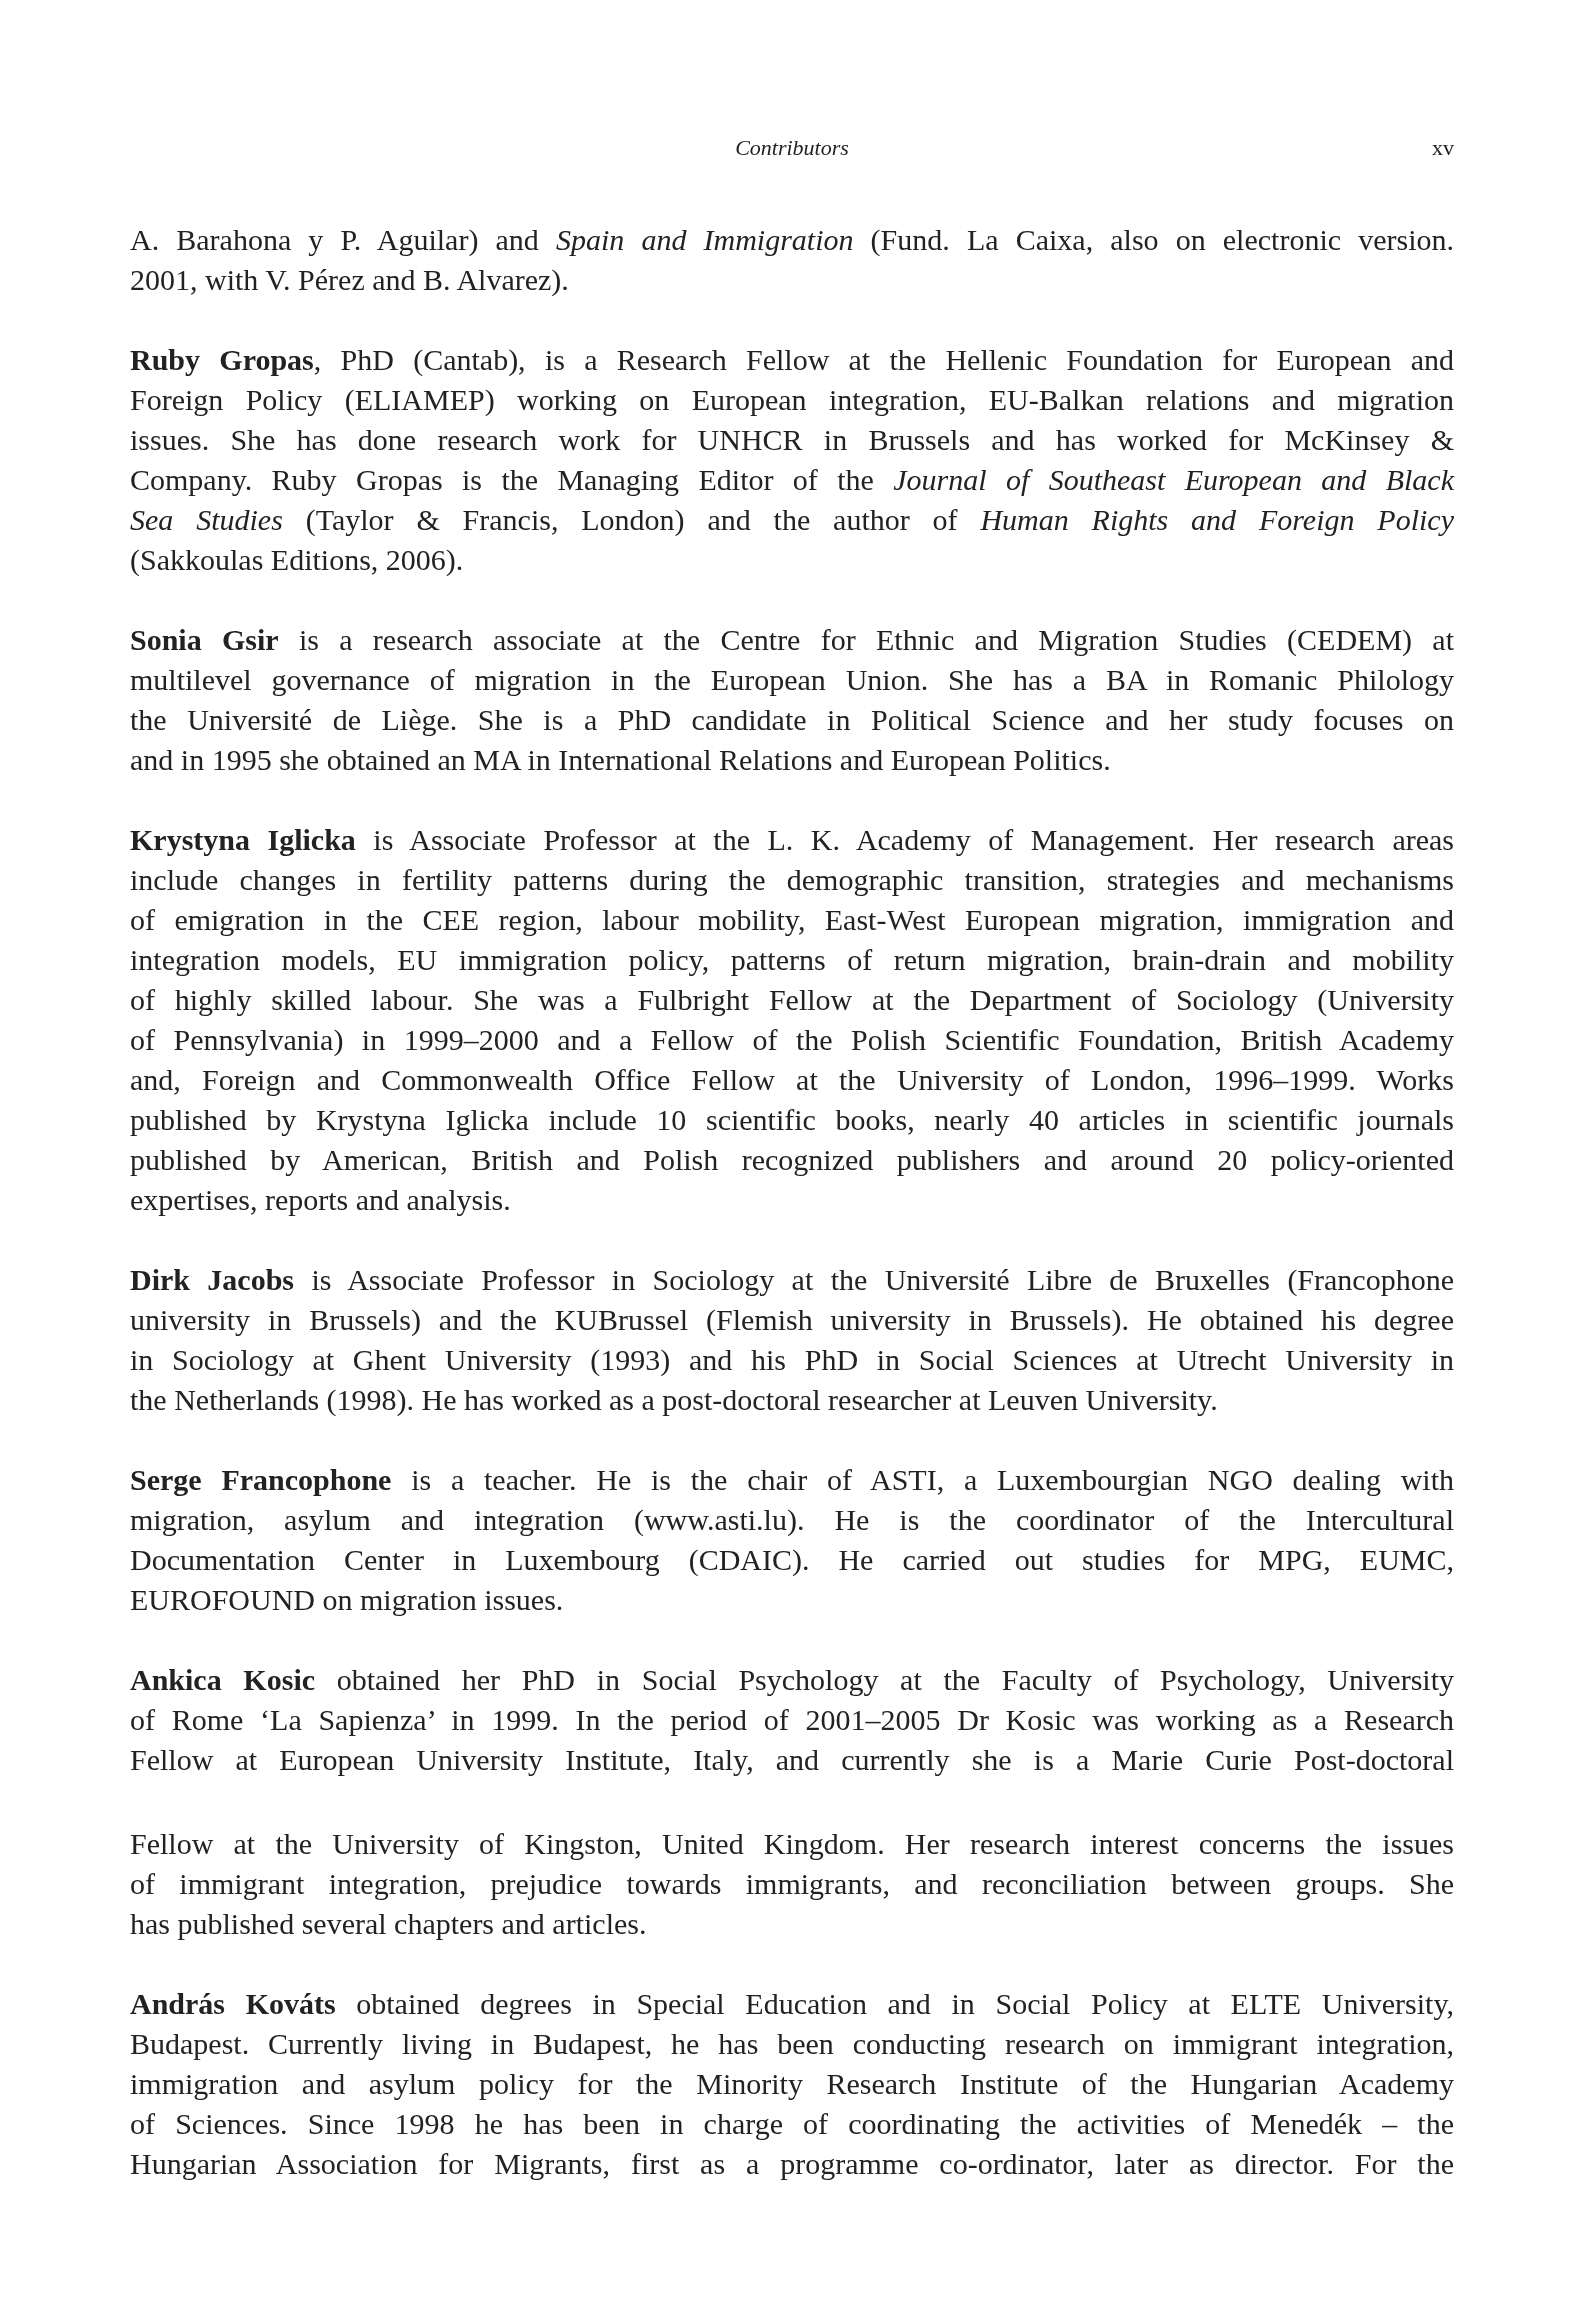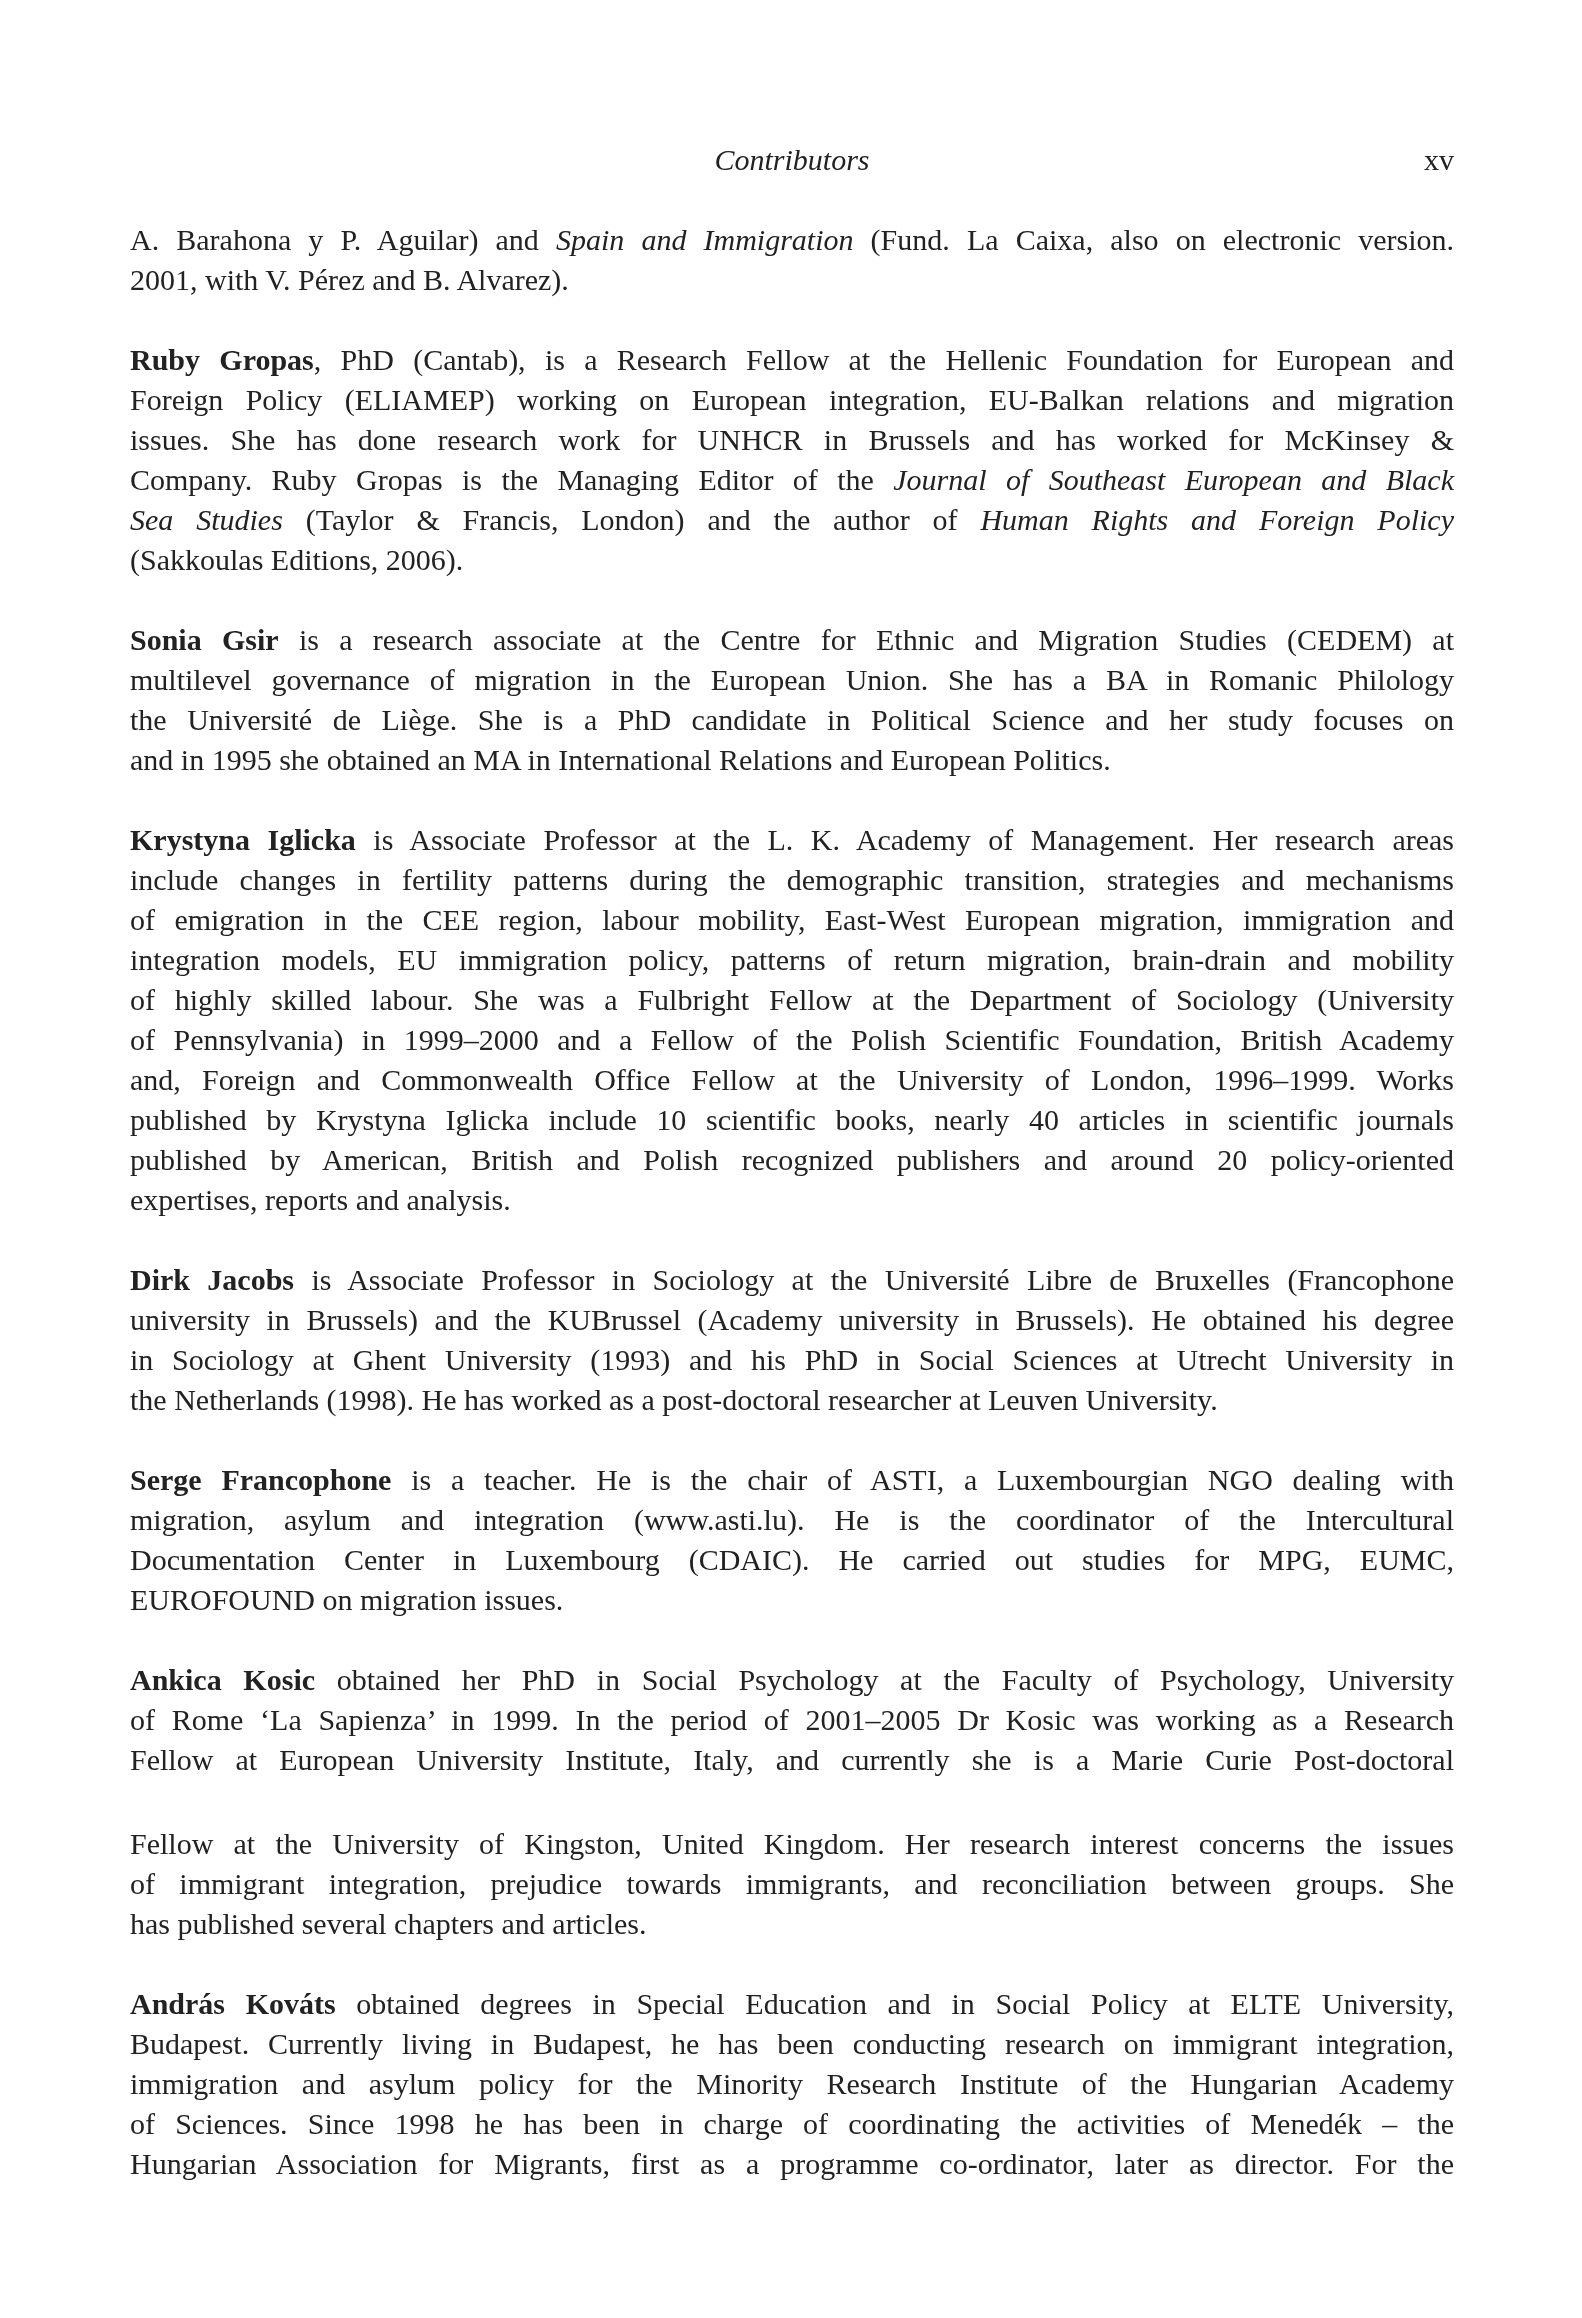--- a/index.html
+++ b/index.html
@@ -10,25 +10,25 @@
     body {
       width: 1583px;
       height: 2319px;
       position: relative;
       overflow: hidden;
       color: #222222;
       font-family: "Liberation Serif", "DejaVu Serif", serif;
     }
     .running-head {
       position: absolute;
-      top: 139px;
+      top: 127px;
       left: 130px;
       width: 1324px;
       height: 41px;
-      font-size: 30px;
+      font-size: 22px;
       line-height: 41px;
     }
     .running-title {
       position: absolute;
       left: 0;
       right: 0;
       text-align: center;
       font-style: italic;
     }
     .page-number {
@@ -100,21 +100,21 @@
       <span class="line" style="white-space: normal; width: 1324px;"><span>integration models, EU immigration policy, patterns of return migration, brain-drain and mobility</span></span>
       <span class="line" style="white-space: normal; width: 1324px;"><span>of highly skilled labour. She was a Fulbright Fellow at the Department of Sociology (University</span></span>
       <span class="line" style="white-space: normal; width: 1324px;"><span>of Pennsylvania) in 1999–2000 and a Fellow of the Polish Scientific Foundation, British Academy</span></span>
       <span class="line" style="white-space: normal; width: 1324px;"><span>and, Foreign and Commonwealth Office Fellow at the University of London, 1996–1999. Works</span></span>
       <span class="line" style="white-space: normal; width: 1324px;"><span>published by Krystyna Iglicka include 10 scientific books, nearly 40 articles in scientific journals</span></span>
       <span class="line" style="white-space: normal; width: 1324px;"><span>published by American, British and Polish recognized publishers and around 20 policy-oriented</span></span>
       <span class="line last" style="white-space: normal; width: 1324px;"><span>expertises, reports and analysis.</span></span>
     </div>
     <div class="para">
       <span class="line" style="white-space: normal; width: 1324px;"><span class="name">Dirk Jacobs</span><span> is Associate Professor in Sociology at the Université Libre de Bruxelles (Francophone</span></span>
-      <span class="line" style="white-space: normal; width: 1324px;"><span>university in Brussels) and the KUBrussel (Academy university in Brussels). He obtained his degree</span></span>
+      <span class="line" style="white-space: normal; width: 1324px;"><span>university in Brussels) and the KUBrussel (Flemish university in Brussels). He obtained his degree</span></span>
       <span class="line" style="white-space: normal; width: 1324px;"><span>in Sociology at Ghent University (1993) and his PhD in Social Sciences at Utrecht University in</span></span>
       <span class="line last" style="white-space: normal; width: 1324px;"><span>the Netherlands (1998). He has worked as a post-doctoral researcher at Leuven University.</span></span>
     </div>
     <div class="para">
       <span class="line" style="white-space: normal; width: 1324px;"><span class="name">Serge Francophone</span><span> is a teacher. He is the chair of ASTI, a Luxembourgian NGO dealing with</span></span>
       <span class="line" style="white-space: normal; width: 1324px;"><span>migration, asylum and integration (www.asti.lu). He is the coordinator of the Intercultural</span></span>
       <span class="line" style="white-space: normal; width: 1324px;"><span>Documentation Center in Luxembourg (CDAIC). He carried out studies for MPG, EUMC,</span></span>
       <span class="line last" style="white-space: normal; width: 1324px;"><span>EUROFOUND on migration issues.</span></span>
     </div>
     <div class="para">

